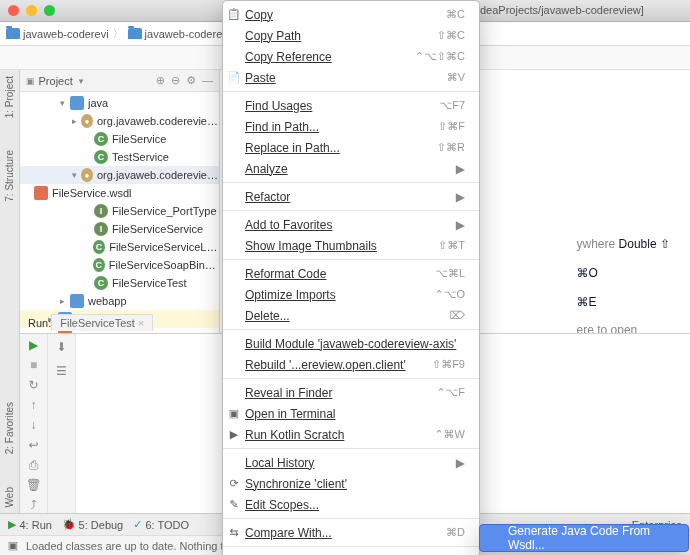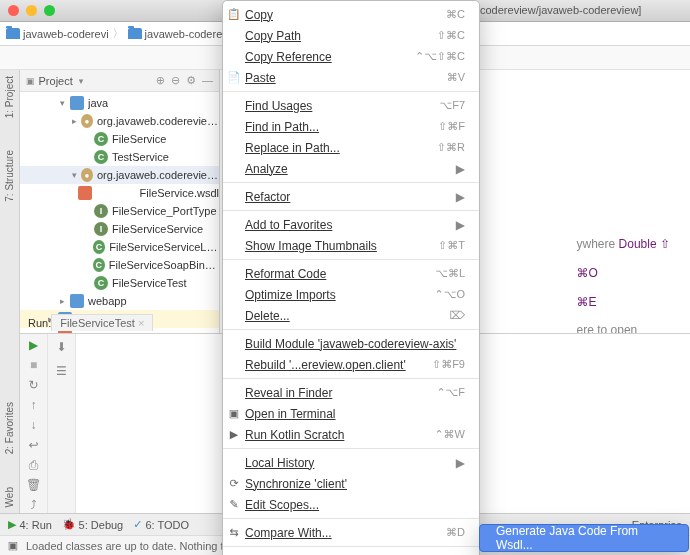--- a/index.html
+++ b/index.html
@@ -34,21 +34,21 @@
 .ico.pkg { background:#c9a86a; color:#fff; border-radius:50%; font-size:8px; }
 .ico.cls { background:#5b9e5b; color:#fff; border-radius:50%; }
 .ico.int { background:#6b8e5b; color:#fff; border-radius:50%; }
 .ico.xml { background:#e07050; color:#fff; border-radius:2px; font-size:8px; }
 .ico.mvn { background:#fff; color:#d04050; font-style:italic; font-family:serif; }
 .tree-row .lbl { overflow:hidden; text-overflow:ellipsis; }
 .tree-row .bold { font-weight:600; }
 
 .editor { flex:1; background:#fff; position:relative; }
 .hints { position:absolute; right:20px; top:160px; font-size:12px; color:#888; line-height:2.4; text-align:left; }
-.hints .k { color:#701a75; }
+.hints .k { color:#0f172a; }
 
 
 .lower { position:absolute; left:20px; right:0; bottom:42px; height:180px; background:#fff; border-top:1px solid #d0d0d0; display:flex; }
 .lower-tab { position:absolute; top:-20px; left:8px; font-size:11px; display:flex; align-items:center; }
 .lower-tab .tabitem { background:#f3f3f3; border:1px solid #ddd; border-bottom:none; padding:2px 8px; color:#666; }
 .lower-gutter { width:28px; background:#f4f4f4; border-right:1px solid #e4e4e4; display:flex; flex-direction:column; align-items:center; padding-top:4px; gap:6px; }
 .lower-gutter .ib { width:18px; height:18px; display:flex; align-items:center; justify-content:center; color:#888; font-size:12px; border-radius:3px; }
 .lower-gutter .ib.play { color:#3a9c3a; }
 .lower-gutter .ib.stop { color:#b0b0b0; }
 
@@ -61,35 +61,35 @@
 
 .menu { position:absolute; left:222px; top:0; width:258px; background:#fff; border:1px solid #bcbcbc; border-radius:5px; box-shadow:0 8px 24px rgba(0,0,0,.25); font-size:12px; padding:3px 0; z-index:50; }
 .menu-row { height:21px; display:flex; align-items:center; padding:0 14px 0 22px; position:relative; }
 .menu-row .micon { position:absolute; left:4px; width:14px; text-align:center; font-size:11px; color:#666; }
 .menu-row .mlabel { flex:1; white-space:nowrap; overflow:hidden; text-overflow:ellipsis;text-decoration:underline; }
 .menu-row .mshort { color:#999; font-size:11px; margin-left:8px; }
 .menu-row .sub { margin-left:auto; color:#888; }
 .menu-sep { height:1px; background:#e4e4e4; margin:3px 0; }
 
 
-.submenu { position:absolute; left:479px; top:524px; width:210px; background:#5b8def; border:1px solid #3a6ed0; border-radius:4px; padding:3px 4px; box-shadow:0 8px 24px rgba(0,0,0,.25); z-index:60; }
+.submenu { position:absolute; left:479px; top:524px; width:210px; background:#5b8def; border:1px solid #3a6ed0; border-radius:4px; padding:3px 16px; box-shadow:0 8px 24px rgba(0,0,0,.25); z-index:60; }
 .submenu-row { height:20px; display:flex; align-items:center; padding:0 12px; color:#fff; font-size:12px; }
 
 
 .title-text { position:absolute; left:480px; top:4px; font-size:11px; color:#555; }
 </style>
 </head>
 <body>
 
 <div class="titlebar">
   <div class="dot red"></div>
   <div class="dot yellow"></div>
   <div class="dot green"></div>
 </div>
-<div class="title-text">codereview/javaweb-codereview]</div>
+<div class="title-text">deaProjects/javaweb-codereview]</div>
 
 <div class="crumb-bar">
   <span class="folder"></span>
   <span>javaweb-coderevi</span>
   <span class="sep">〉</span>
   <span class="folder"></span>
   <span>javaweb-coderevi</span>
   <span class="sep">〉</span>
 </div>
 
@@ -144,21 +144,21 @@
         <div class="tree-row" style="padding-left: 64px;">
           <span class="arrow"></span>
           <span class="ico cls">C</span>
           <span class="lbl">TestService</span>
         </div>
         <div class="tree-row sel" style="padding-left: 52px;">
           <span class="arrow">▾</span>
           <span class="ico pkg">●</span>
           <span class="lbl">org.javaweb.codereview.axis</span>
         </div>
-        <div class="tree-row" style=" justify-content: space-between;">
+        <div class="tree-row" style="">
           <span class="arrow"></span>
           <span class="ico xml"></span>
           <span class="lbl">FileService.wsdl</span>
         </div>
         <div class="tree-row" style="padding-left: 64px;">
           <span class="arrow"></span>
           <span class="ico int">I</span>
           <span class="lbl">FileService_PortType</span>
         </div>
         <div class="tree-row" style="padding-left: 64px;">

